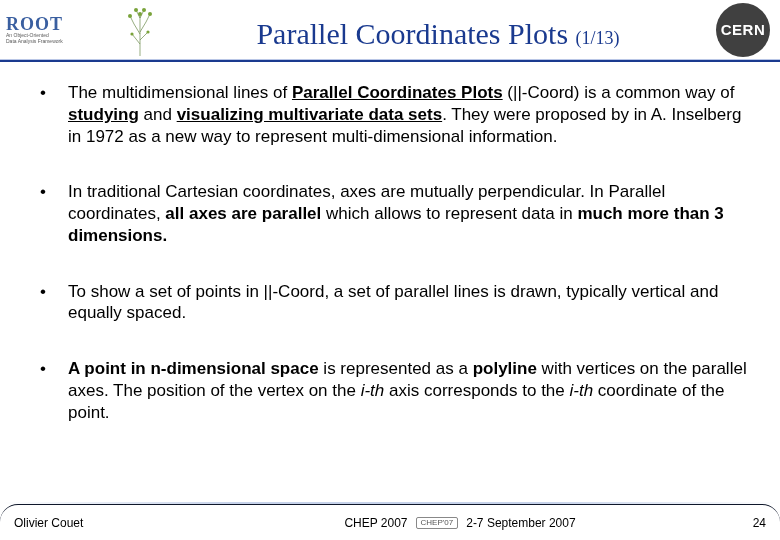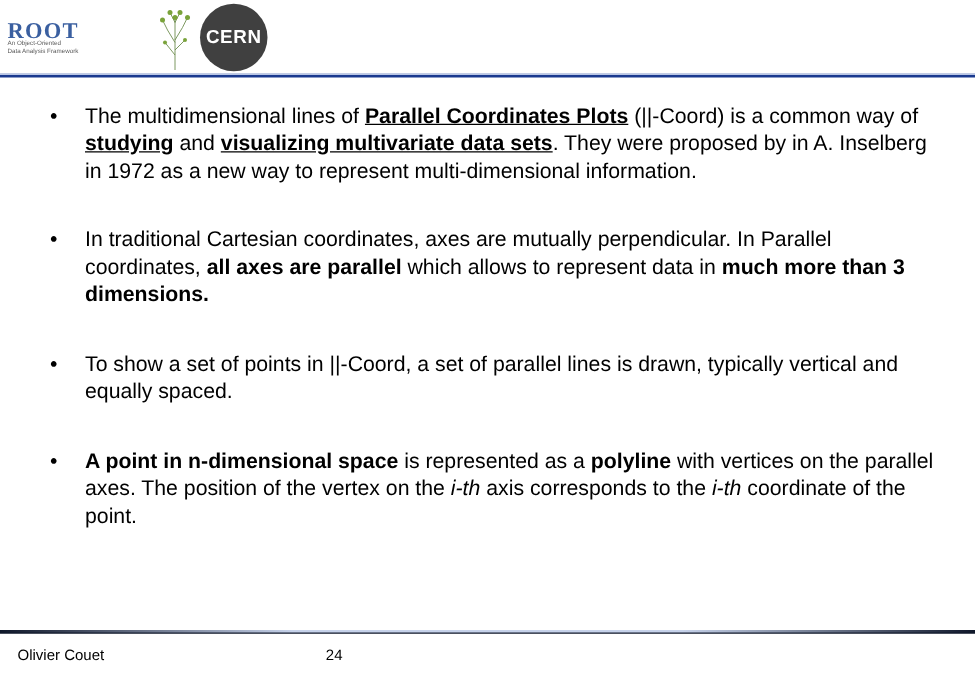--- a/index.html
+++ b/index.html
@@ -77,27 +77,28 @@
     position: absolute;
     left: 6px; top: 0;
     color: #000;
     font-size: 17px;
   }
   .u { text-decoration: underline; }
   .i { font-style: italic; }
   .b { font-weight: bold; }
   .footer {
     height: 36px;
-    border-top: 3px solid #0f172a;
+    border-top: 1px solid #0f172a;
     display: flex;
     align-items: center;
     font-size: 12px;
     color: #000;
     padding: 0 14px;
     position: relative;
+    border-radius: 18px;
   }
   .footer::before {
     content:"";
     position:absolute; left:0; right:0; top:-3px; height:2px;
     background: linear-gradient(to right, rgba(255,255,255,0), #c6d2ea 30%, #c6d2ea 70%, rgba(255,255,255,0));
   }
   .footer-left { flex: 0 0 200px; }
   .footer-center { flex: 1; text-align: center; display:flex; align-items:center; justify-content:center; gap:8px; }
   .footer-right { flex: 0 0 60px; text-align: right; }
   .chep-badge {
@@ -137,32 +138,41 @@
           <circle cx="8" cy="12" r="2"></circle>
             <circle cx="28" cy="10" r="2"></circle>
           <circle cx="14" cy="6" r="2"></circle>
             <circle cx="22" cy="6" r="2"></circle>
           <circle cx="18" cy="10" r="2"></circle>
             <circle cx="10" cy="30" r="1.6"></circle>
           <circle cx="26" cy="28" r="1.6"></circle>
         </g>
       </svg>
     </div>
+    <div class="title-box">
+      <span>Parallel Coordinates Plots</span>
+      <span class="title-count">(1/13)</span>
+    </div>
     <div class="cern-logo">
       <span>CERN</span>
     </div>
   </div>
 
   <div class="body">
     <ul class="bullets" id="bullets">
         <li><span>The multidimensional lines of </span><span class="b u">Parallel Coordinates Plots</span><span> (||-Coord) is a common way of </span><span class="b u">studying</span><span> and </span><span class="b u">visualizing multivariate data sets</span><span>. They were proposed by in A. Inselberg in 1972 as a new way to represent multi-dimensional information.</span></li>
         <li><span>In traditional Cartesian coordinates, axes are mutually perpendicular. In Parallel coordinates, </span><span class="b">all axes are parallel</span><span> which allows to represent data in </span><span class="b">much more than 3 dimensions.</span></li>
         <li><span>To show a set of points in ||-Coord, a set of parallel lines is drawn, typically vertical and equally spaced.</span></li>
         <li><span class="b">A point in n-dimensional space</span><span> is represented as a </span><span class="b">polyline</span><span> with vertices on the parallel axes. The position of the vertex on the </span><span class="i">i-th</span><span> axis corresponds to the </span><span class="i">i-th</span><span> coordinate of the point.</span></li>
       </ul>
   </div>
 
   <div class="footer">
     <div class="footer-left">Olivier Couet</div>
+    <div class="footer-center">
+      <span>CHEP 2007</span>
+      <span class="chep-badge">CHEP'07</span>
+      <span>2-7 September 2007</span>
+    </div>
     <div class="footer-right">24</div>
   </div>
 
 </div>
 
 </body></html>

